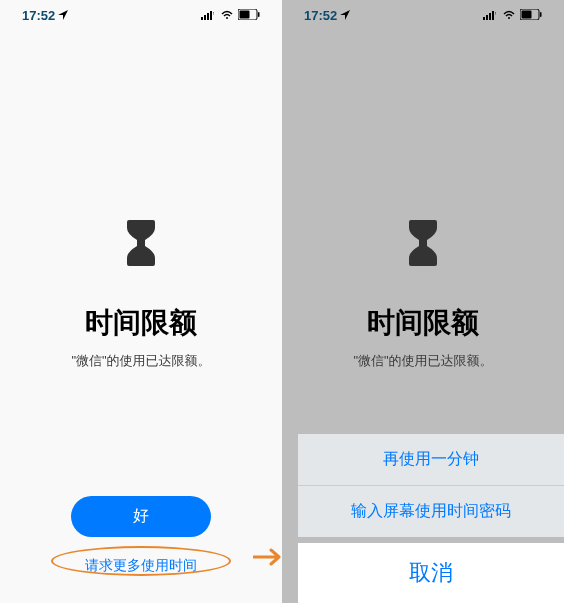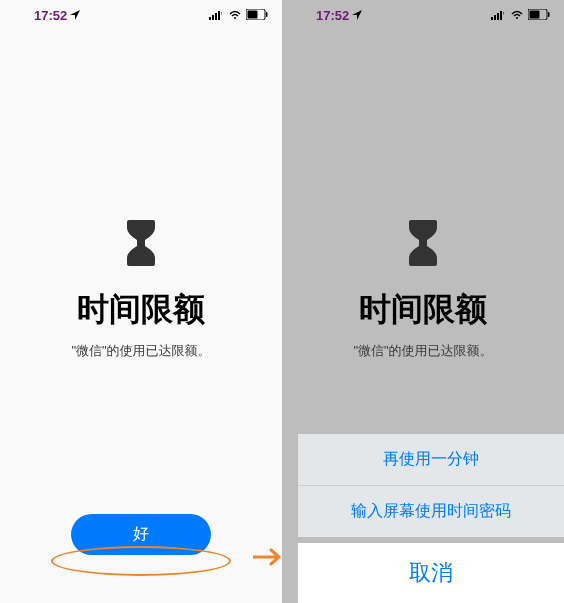--- a/index.html
+++ b/index.html
@@ -23,25 +23,24 @@
     .phone-left {
       background: #f9f9f9;
     }
     .phone-right {
       background: #bdbdbd;
     }
     .status-bar {
       display: flex;
       justify-content: space-between;
       align-items: center;
-      padding: 8px 14px 4px;
+      padding: 8px 22px 4px;
       font-size: 13px;
       font-weight: 600;
-      color: #701a75;
-      margin-left: 20px;
+      color: #0c4a6e;
     }
     .status-left {
       display: flex;
       align-items: center;
       gap: 3px;
     }
     .status-right {
       display: flex;
       align-items: center;
       gap: 4px;
@@ -54,24 +53,25 @@
       bottom: 0;
       display: flex;
       flex-direction: column;
       align-items: center;
       padding-top: 220px;
     }
     .hourglass {
       margin-bottom: 18px;
     }
     .title {
-      font-size: 32px;
+      font-size: 28px;
       font-weight: 700;
       color: #000;
       margin-bottom: 10px;
+      margin-top: 16px;
     }
     .subtitle {
       font-size: 13px;
       color: #3a3a3a;
     }
     .bottom-actions {
       position: absolute;
       bottom: 28px;
       left: 0;
       right: 0;
@@ -200,20 +200,21 @@
       <svg width="40" height="46" viewBox="0 0 40 46">
         <path d="M6 2 Q6 0 8 0 L32 0 Q34 0 34 2 L34 8 Q34 14 24 20 L24 23 L24 26 Q34 32 34 38 L34 44 Q34 46 32 46 L8 46 Q6 46 6 44 L6 38 Q6 32 16 26 L16 23 L16 20 Q6 14 6 8 Z" fill="#333"></path>
       </svg>
     </div>
     <div class="title">时间限额</div>
     <div class="subtitle">"微信"的使用已达限额。</div>
   </div>
 
   <div class="bottom-actions">
     <button class="primary-btn">好</button>
+    <button class="link-btn">请求更多使用时间</button>
   </div>
 
   <div class="circle-highlight"></div>
   <div class="arrow">
     <svg width="30" height="18" viewBox="0 0 30 18">
       <path d="M0 9 L24 9 M18 2 L26 9 L18 16" stroke="#e8872c" stroke-width="3" fill="none" stroke-linecap="round" stroke-linejoin="round"></path>
     </svg>
   </div>
 </div>
 

